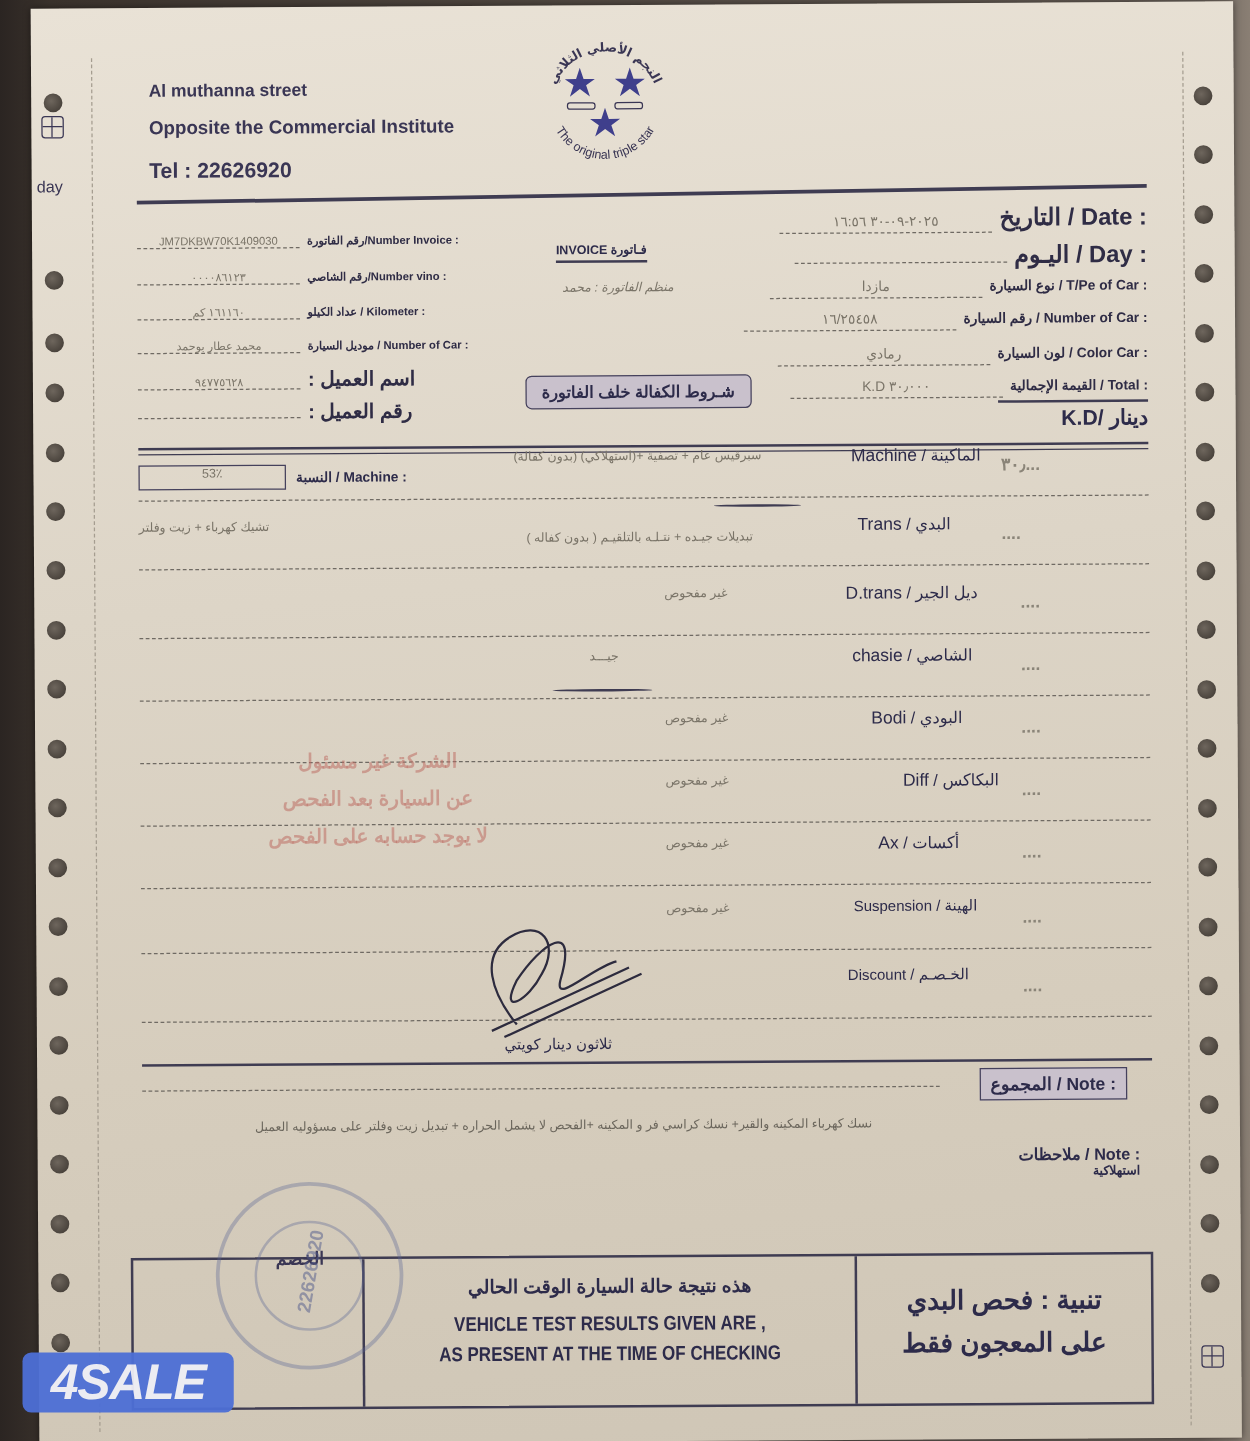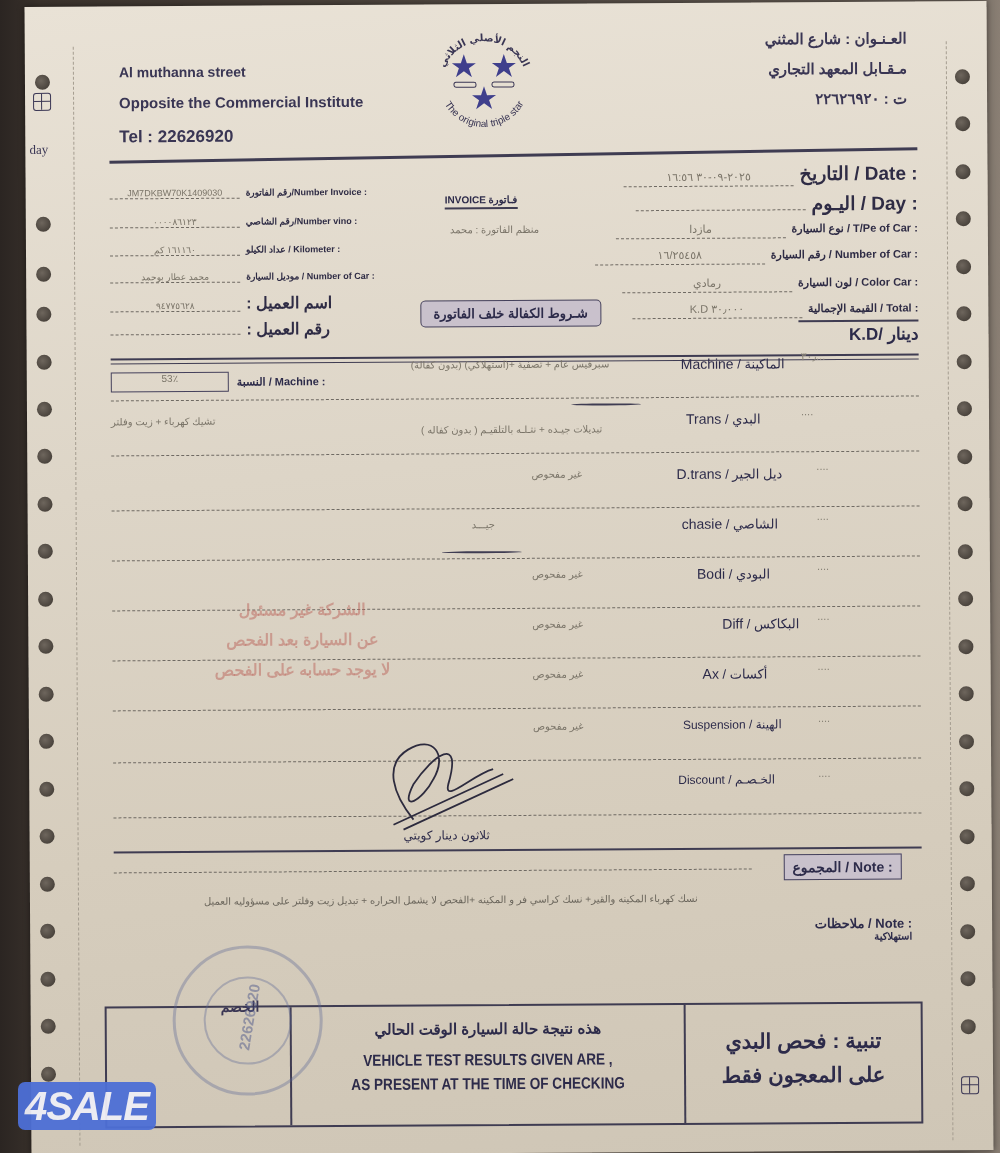--- a/index.html
+++ b/index.html
@@ -43,37 +43,37 @@
   .rfield .lbl { font-weight: bold; color: #2f2c45; white-space: nowrap; }
   .lbl.big { font-size: 19px; }
   .lbl.small { font-size: 11px; }
 
   .lfield { position: absolute; left: 10px; display: flex; align-items: baseline; gap: 6px; }
   .lfield .val { font-size: 9px; color: #7a7468; width: 130px; border-bottom: 1px dashed #6f6a63; text-align: center; }
   .lfield .lbl { font-size: 9px; font-weight: bold; color: #2f2c45; white-space: nowrap; }
   .lfield .lbl.cust { font-size: 16px; }
 
   .invoice-title { position: absolute; left: 345px; top: 190px; font-size: 10px; font-weight: bold; border-bottom: 2px solid #3f3c52; padding-bottom: 2px; }
-  .organizer { position: absolute; left: 350px; top: 220px; font-size: 10px; color: #7a7468; direction: rtl; }
+  .organizer { position: absolute; left: 350px; top: 220px; font-size: 10px; color: #7a7468; direction: rtl; font-style: italic; }
   .warranty-box { position: absolute; left: 320px; top: 296px; padding: 5px 12px; font-size: 13px; font-weight: bold; background: #c9c1cc; border: 1.5px solid #45415c; border-radius: 5px; direction: rtl; }
 
   .kd-line { position: absolute; right: 0; top: 318px; font-weight: bold; font-size: 17px; border-top: 2px solid #3f3c52; padding-top: 2px; width: 120px; text-align: right; }
 
   .section-rule { position: absolute; left: 10px; right: 0; top: 352px; height: 2px; background: #3f3c52; }
   .section-rule.b { top: 357px; height: 1px; }
 
   .percent { position: absolute; left: 10px; top: 366px; display: flex; align-items: center; gap: 8px; }
   .percent .box { width: 118px; height: 20px; border: 1.5px solid #45415c; font-size: 10px; color: #7a7468; text-align: center; }
   .percent .lbl { font-size: 11px; font-weight: bold; }
 
   .row { position: absolute; left: 10px; right: 0; height: 50px; }
   .row .dash { position: absolute; left: 0; right: 0; bottom: 0; border-bottom: 1.5px dashed #6f6a63; }
   .row .lbl { position: absolute; left: 550px; top: 8px; font-weight: normal; font-size: 13px; white-space: nowrap; }
   .row .lbl .en { font-size: 14px; }
-  .row .dots { position: absolute; left: 700px; top: 3px; font-size: 11px; color: #8a8478; }
+  .row .dots { position: absolute; left: 700px; top: 16px; font-size: 14px; color: #8a8478; font-weight: bold; }
   .row .note { position: absolute; left: 300px; top: 10px; font-size: 10px; color: #7a7468; direction: rtl; white-space: nowrap; }
   .row .note.left { left: 0; }
 
   .stamp-red { position: absolute; left: 95px; top: 590px; width: 210px; text-align: center; color: rgba(190,110,100,0.55); font-size: 16px; font-weight: bold; direction: rtl; line-height: 30px; }
 
   .amount-words { position: absolute; left: 300px; top: 824px; font-size: 12px; direction: rtl; }
   .total-rule { position: absolute; left: 10px; right: 0; top: 845px; height: 2px; background: #3f3c52; }
   .total-box { position: absolute; right: 20px; top: 852px; padding: 4px 8px; background: #c9c1cc; border: 1.5px solid #45415c; font-weight: bold; font-size: 14px; }
   .total-dash { position: absolute; left: 10px; right: 170px; top: 866px; border-bottom: 1.5px dashed #6f6a63; }
 
@@ -86,26 +86,26 @@
   .footer-box .c2 { flex: 1; border-right: 2px solid #3f3c52; text-align: center; padding-top: 14px; }
   .footer-box .c3 { width: 235px; text-align: center; padding-top: 20px; direction: rtl; font-size: 21px; font-weight: bold; line-height: 34px; }
   .footer-box .c2 .ar { font-size: 15px; font-weight: bold; direction: rtl; margin-bottom: 10px; }
   .footer-box .c2 .en { font-family: "Liberation Sans", sans-serif; font-size: 16px; font-weight: bold; transform: scaleX(0.85); line-height: 24px; }
 
   .stamp { position: absolute; left: 68px; top: 940px; width: 150px; height: 150px; border-radius: 50%; border: 3px solid rgba(90,100,150,0.35); }
   .stamp .inner-ring { position: absolute; left: 28px; top: 28px; width: 88px; height: 88px; border-radius: 50%; border: 2px solid rgba(90,100,150,0.35); }
   .stamp .tel { position: absolute; left: 40px; top: 60px; font-size: 15px; color: rgba(80,90,140,0.5); transform: rotate(-80deg); font-weight: bold; }
   .stamp .lbl { position: absolute; left: 45px; top: 50px; font-size: 14px; font-weight: bold; color: #3a3654; }
 
-  .watermark { position: absolute; left: 18px; top: 1082px; width: 138px; height: 48px; background: #4d6fd6; border-radius: 7px; color: #eeeef6; font-size: 40px; font-weight: bold; font-style: italic; text-align: center; line-height: 48px; letter-spacing: -1px; z-index: 5; opacity: 0.95; }
+  .watermark { position: absolute; left: 18px; top: 1082px; width: 169px; height: 48px; background: #4d6fd6; border-radius: 7px; color: #eeeef6; font-size: 40px; font-weight: bold; font-style: italic; text-align: center; line-height: 48px; letter-spacing: -1px; z-index: 5; opacity: 0.95; }
 
   .bar-icon { position: absolute; width: 18px; height: 18px; border: 1.5px solid #3a3654; border-radius: 3px; }
   .bar-icon::before { content: ""; position: absolute; left: 7px; top: 0; bottom: 0; border-left: 1.5px solid #3a3654; }
   .bar-icon::after { content: ""; position: absolute; left: 0; right: 0; top: 7px; border-top: 1.5px solid #3a3654; }
-  .day-scrawl { position: absolute; left: 30px; top: 135px; font-size: 13px; color: #3a3654; font-family: Liberation Serif, serif; }
+  .day-scrawl { position: absolute; left: 30px; top: 135px; font-size: 13px; color: #3a3654; font-family: Liberation Sans, sans-serif; }
 
   .signature { position: absolute; left: 250px; top: 720px; width: 180px; height: 110px; }
   .underline-mark { position: absolute; height: 2px; background: #3f3c52; border-radius: 50%; }
 </style>
 </head>
 <body>
 
 <div class="paper">
   <div class="holes left">
     <div class="hole" style="top:68px"></div>
@@ -175,25 +175,20 @@
       </defs>
       <text font-size="10" font-weight="bold" fill="#3a3654" font-family="DejaVu Sans, sans-serif"><textPath href="#arcTop" startOffset="50%" text-anchor="middle">النجم الأصلي الثلاثي</textPath></text>
       <text font-size="10" fill="#3a3654" font-family="Liberation Sans, sans-serif"><textPath href="#arcBot" startOffset="50%" text-anchor="middle">The original triple star</textPath></text>
       <polygon points="35,30 38,39 47,39 40,44 43,53 35,47 27,53 30,44 23,39 32,39" fill="#3f3f8c"></polygon>
       <polygon points="75,30 78,39 87,39 80,44 83,53 75,47 67,53 70,44 63,39 72,39" fill="#3f3f8c"></polygon>
       <polygon points="55,62 58,71 67,71 60,76 63,85 55,79 47,85 50,76 43,71 52,71" fill="#3f3f8c"></polygon>
       <rect x="25" y="58" width="22" height="5" rx="2" fill="none" stroke="#3a3654" stroke-width="1"></rect>
       <rect x="63" y="58" width="22" height="5" rx="2" fill="none" stroke="#3a3654" stroke-width="1"></rect>
     </svg>
 
-    <div class="ar-header">
-      <div>العـنـوان : شارع المثني</div>
-      <div>مـقـابل المعهد التجاري</div>
-      <div>ت : ٢٢٦٢٦٩٢٠</div>
-    </div>
 
     <div class="header-rule"></div>
 
     <div class="lfield" style="top:182px">
       <span class="val">JM7DKBW70K1409030</span>
       <span class="lbl">رقم الفاتورة/Number Invoice :</span>
     </div>
     <div class="lfield" style="top:211px">
       <span class="val">٠٠٠٠٨٦١٢٣</span>
       <span class="lbl">رقم الشاصي/Number vino :</span>

